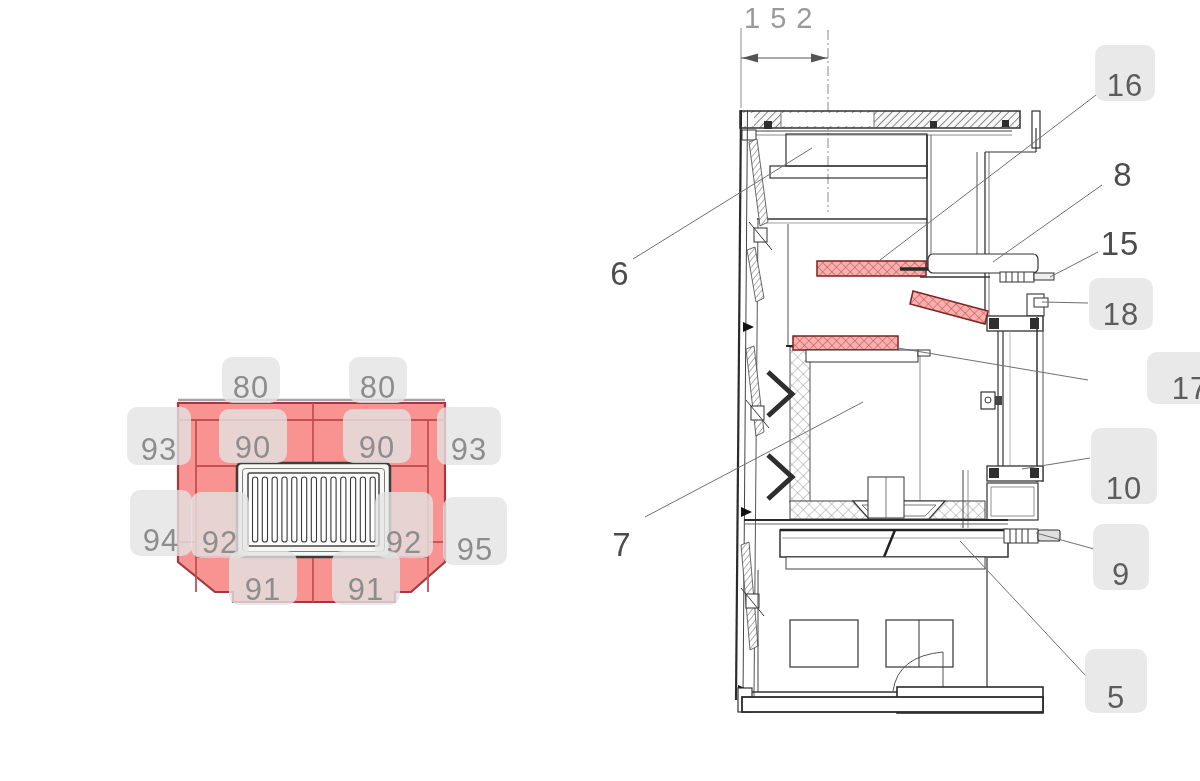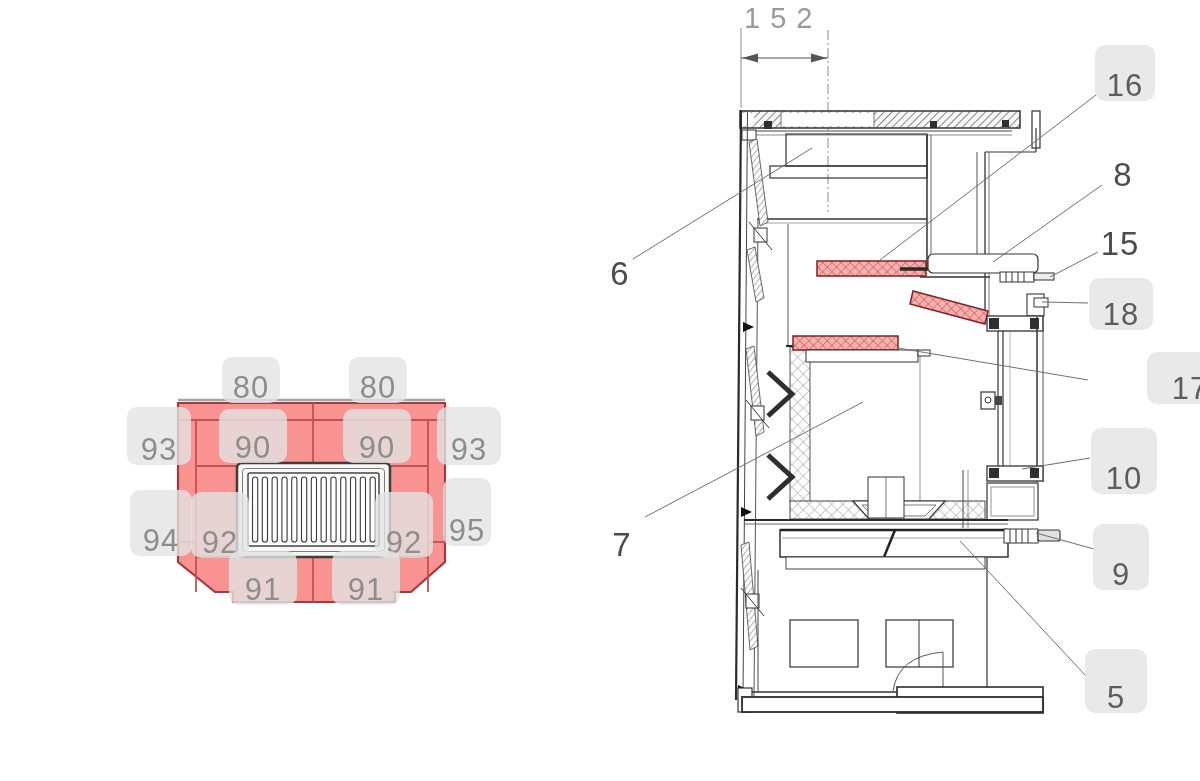--- a/index.html
+++ b/index.html
@@ -275,21 +275,21 @@
     </div>
   <div class="chip" style="left:130px;top:490px;width:62px;height:66px">
       <span>94</span>
     </div>
   <div class="chip" style="left:191px;top:492px;width:58px;height:66px">
       <span>92</span>
     </div>
   <div class="chip" style="left:375px;top:492px;width:58px;height:66px">
       <span>92</span>
     </div>
-  <div class="chip" style="left:443px;top:478px;width:48px;height:68px">
+  <div class="chip" style="left:443px;top:497px;width:64px;height:68px">
       <span>95</span>
     </div>
   <div class="chip" style="left:229px;top:551px;width:68px;height:54px">
       <span>91</span>
     </div>
   <div class="chip" style="left:332px;top:551px;width:68px;height:54px">
       <span>91</span>
     </div>
 
   <div class="chip chip--side" style="left:1095px;top:45px;width:60px;height:56px">
@@ -300,21 +300,21 @@
     </div>
   <div class="chip chip--plain" style="left:1092px;top:206px;width:56px;height:54px">
       <span>15</span>
     </div>
   <div class="chip chip--side" style="left:1089px;top:278px;width:64px;height:52px">
       <span>18</span>
     </div>
   <div class="chip chip--side" style="left:1147px;top:352px;width:86px;height:52px">
       <span>17</span>
     </div>
-  <div class="chip chip--side" style="left:1091px;top:428px;width:66px;height:66px">
+  <div class="chip chip--side" style="left:1091px;top:428px;width:66px;height:76px">
       <span>10</span>
     </div>
   <div class="chip chip--side" style="left:1093px;top:524px;width:56px;height:66px">
       <span>9</span>
     </div>
   <div class="chip chip--side" style="left:1085px;top:649px;width:62px;height:64px">
       <span>5</span>
     </div>
   <div class="chip chip--plain" style="left:597px;top:232px;width:46px;height:58px">
       <span>6</span>

